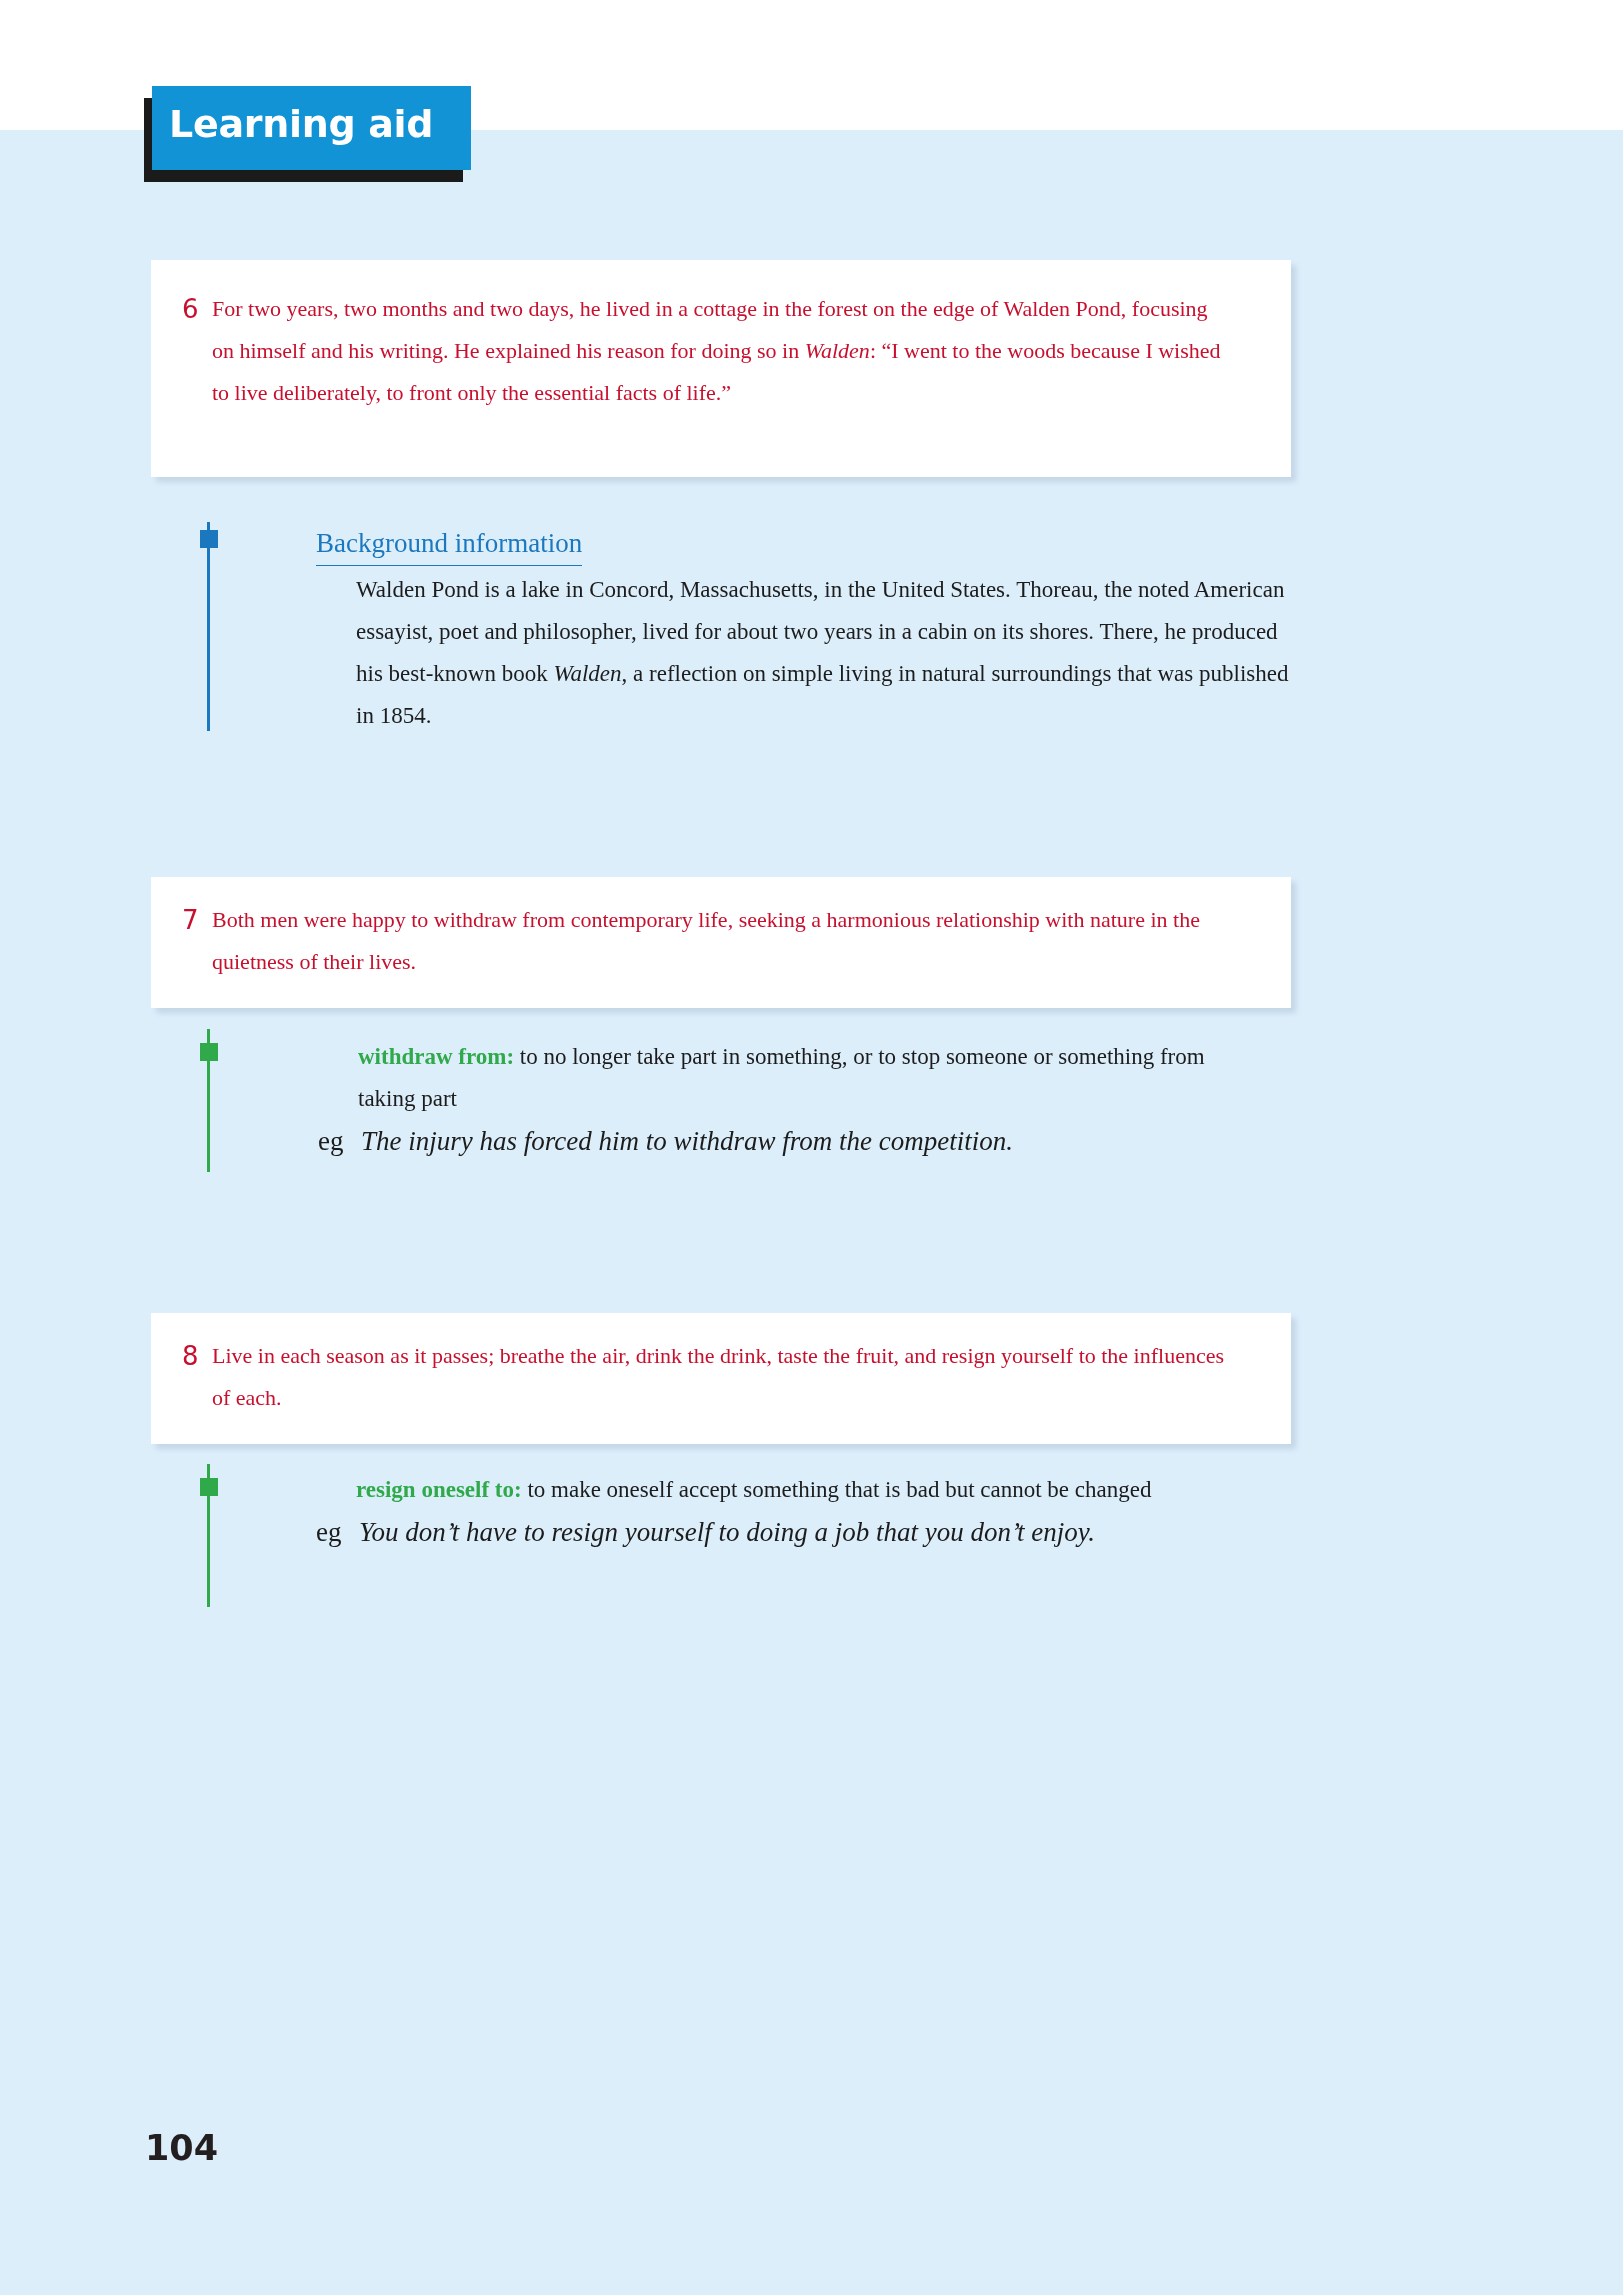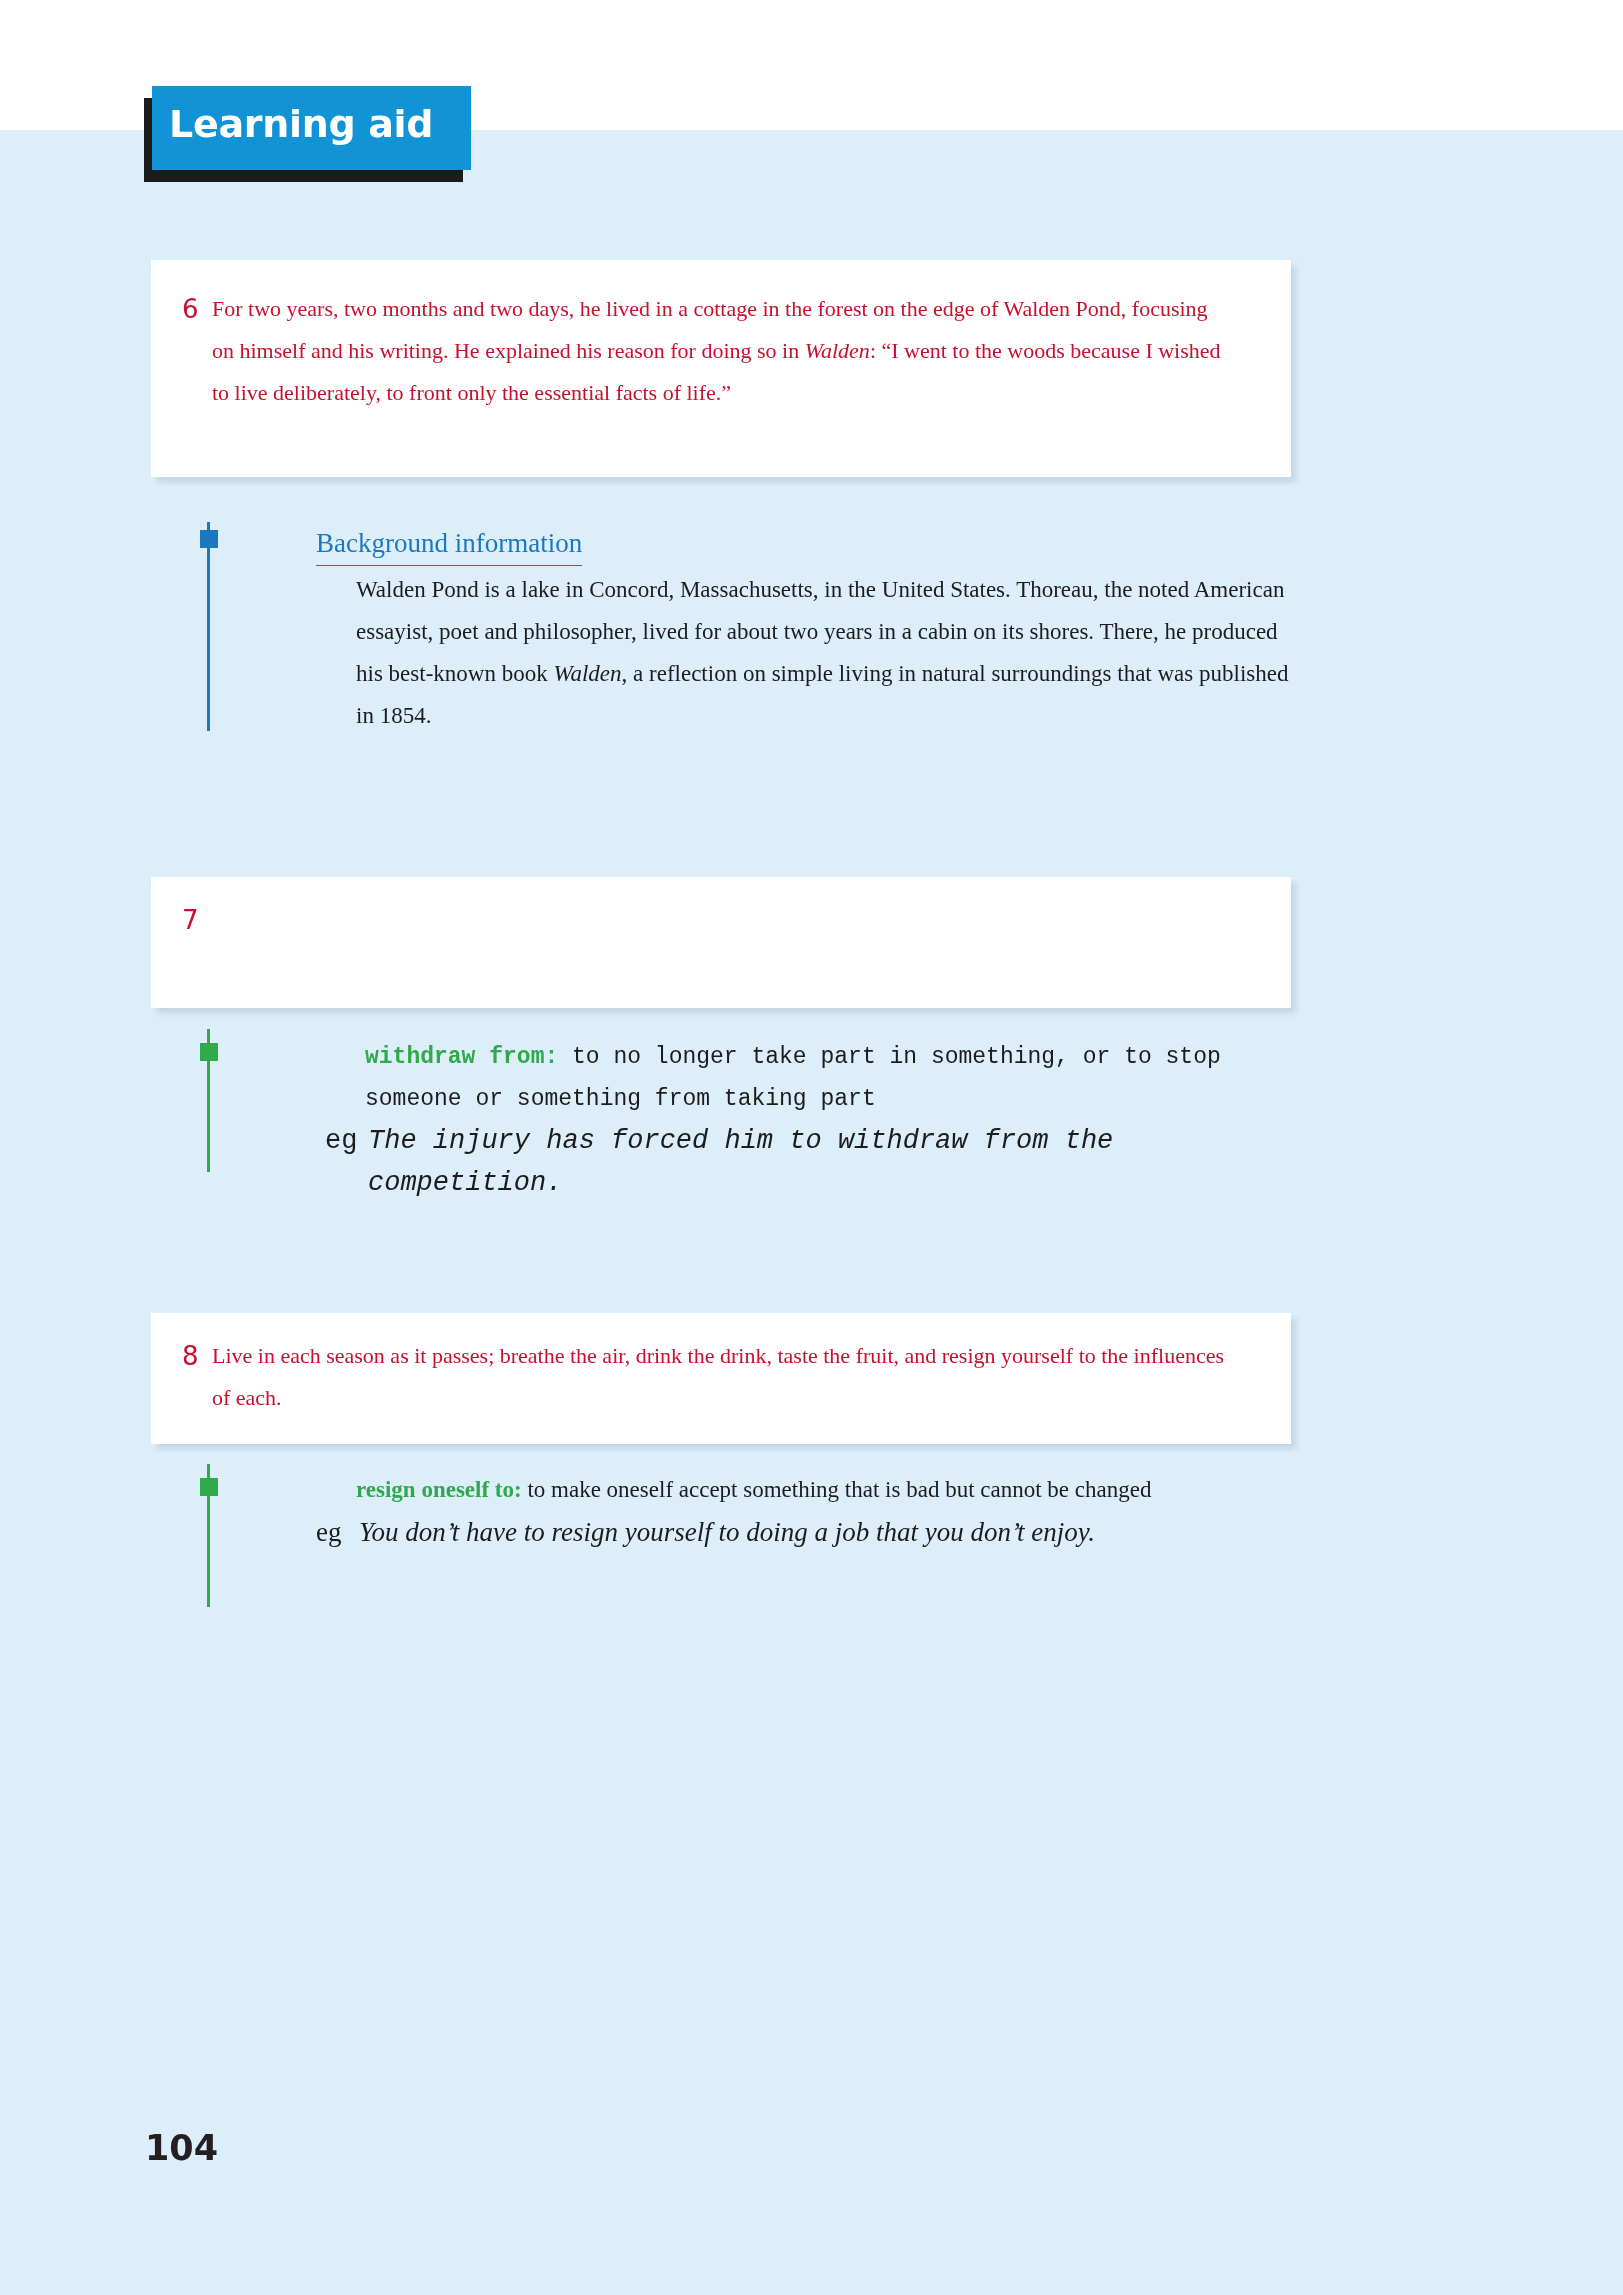--- a/index.html
+++ b/index.html
@@ -188,27 +188,28 @@
     <div class="note-bullet" style="top:7.9px; background:#1b78bf;"></div>
     <div class="note-body" style="left:109px; width:978px;">
       <div class="note-heading">Background information</div>
       <div class="note-para"><span>Walden Pond is a lake in Concord, Massachusetts, in the United States. Thoreau, the noted American essayist, poet and philosopher, lived for about two years in a cabin on its shores. There, he produced his best-known book </span><i>Walden</i><span>, a reflection on simple living in natural surroundings that was published in 1854.</span></div>
     </div>
   </div>
 
   <div class="card" style="left:151px; top:877px; width:1140px; height:131px;">
     <div class="card-inner" style="padding:22px 63px 23.6px 31px;">
       <div class="card-num">7</div>
+      <div class="card-text">Both men were happy to withdraw from contemporary life, seeking a harmonious relationship with nature in the quietness of their lives.</div>
     </div>
   </div>
 
   <div class="note" style="left:207px; top:1029px; width:1086px; height:157px;">
     <div class="note-rule" style="height:143px; background:#2fa94a;"></div>
     <div class="note-bullet" style="top:14.4px; background:#2fa94a;"></div>
-    <div class="note-body" style="left:118px; width:936px; top:6.5px;font-family:Liberation Mono, monospace;">
+    <div class="note-body" style="left:111px; width:936px; top:6.5px;">
       <div class="note-para"><span class="term">withdraw from:</span><span> to no longer take part in something, or to stop someone or something from taking part</span></div>
       <div class="eg-row">
         <div class="eg-label">eg</div>
         <div class="eg-sentence">The injury has forced him to withdraw from the competition.</div>
       </div>
     </div>
   </div>
 
   <div class="card" style="left:151px; top:1313px; width:1140px; height:131px;">
     <div class="card-inner" style="padding:22px 63px 23.6px 31px;">

